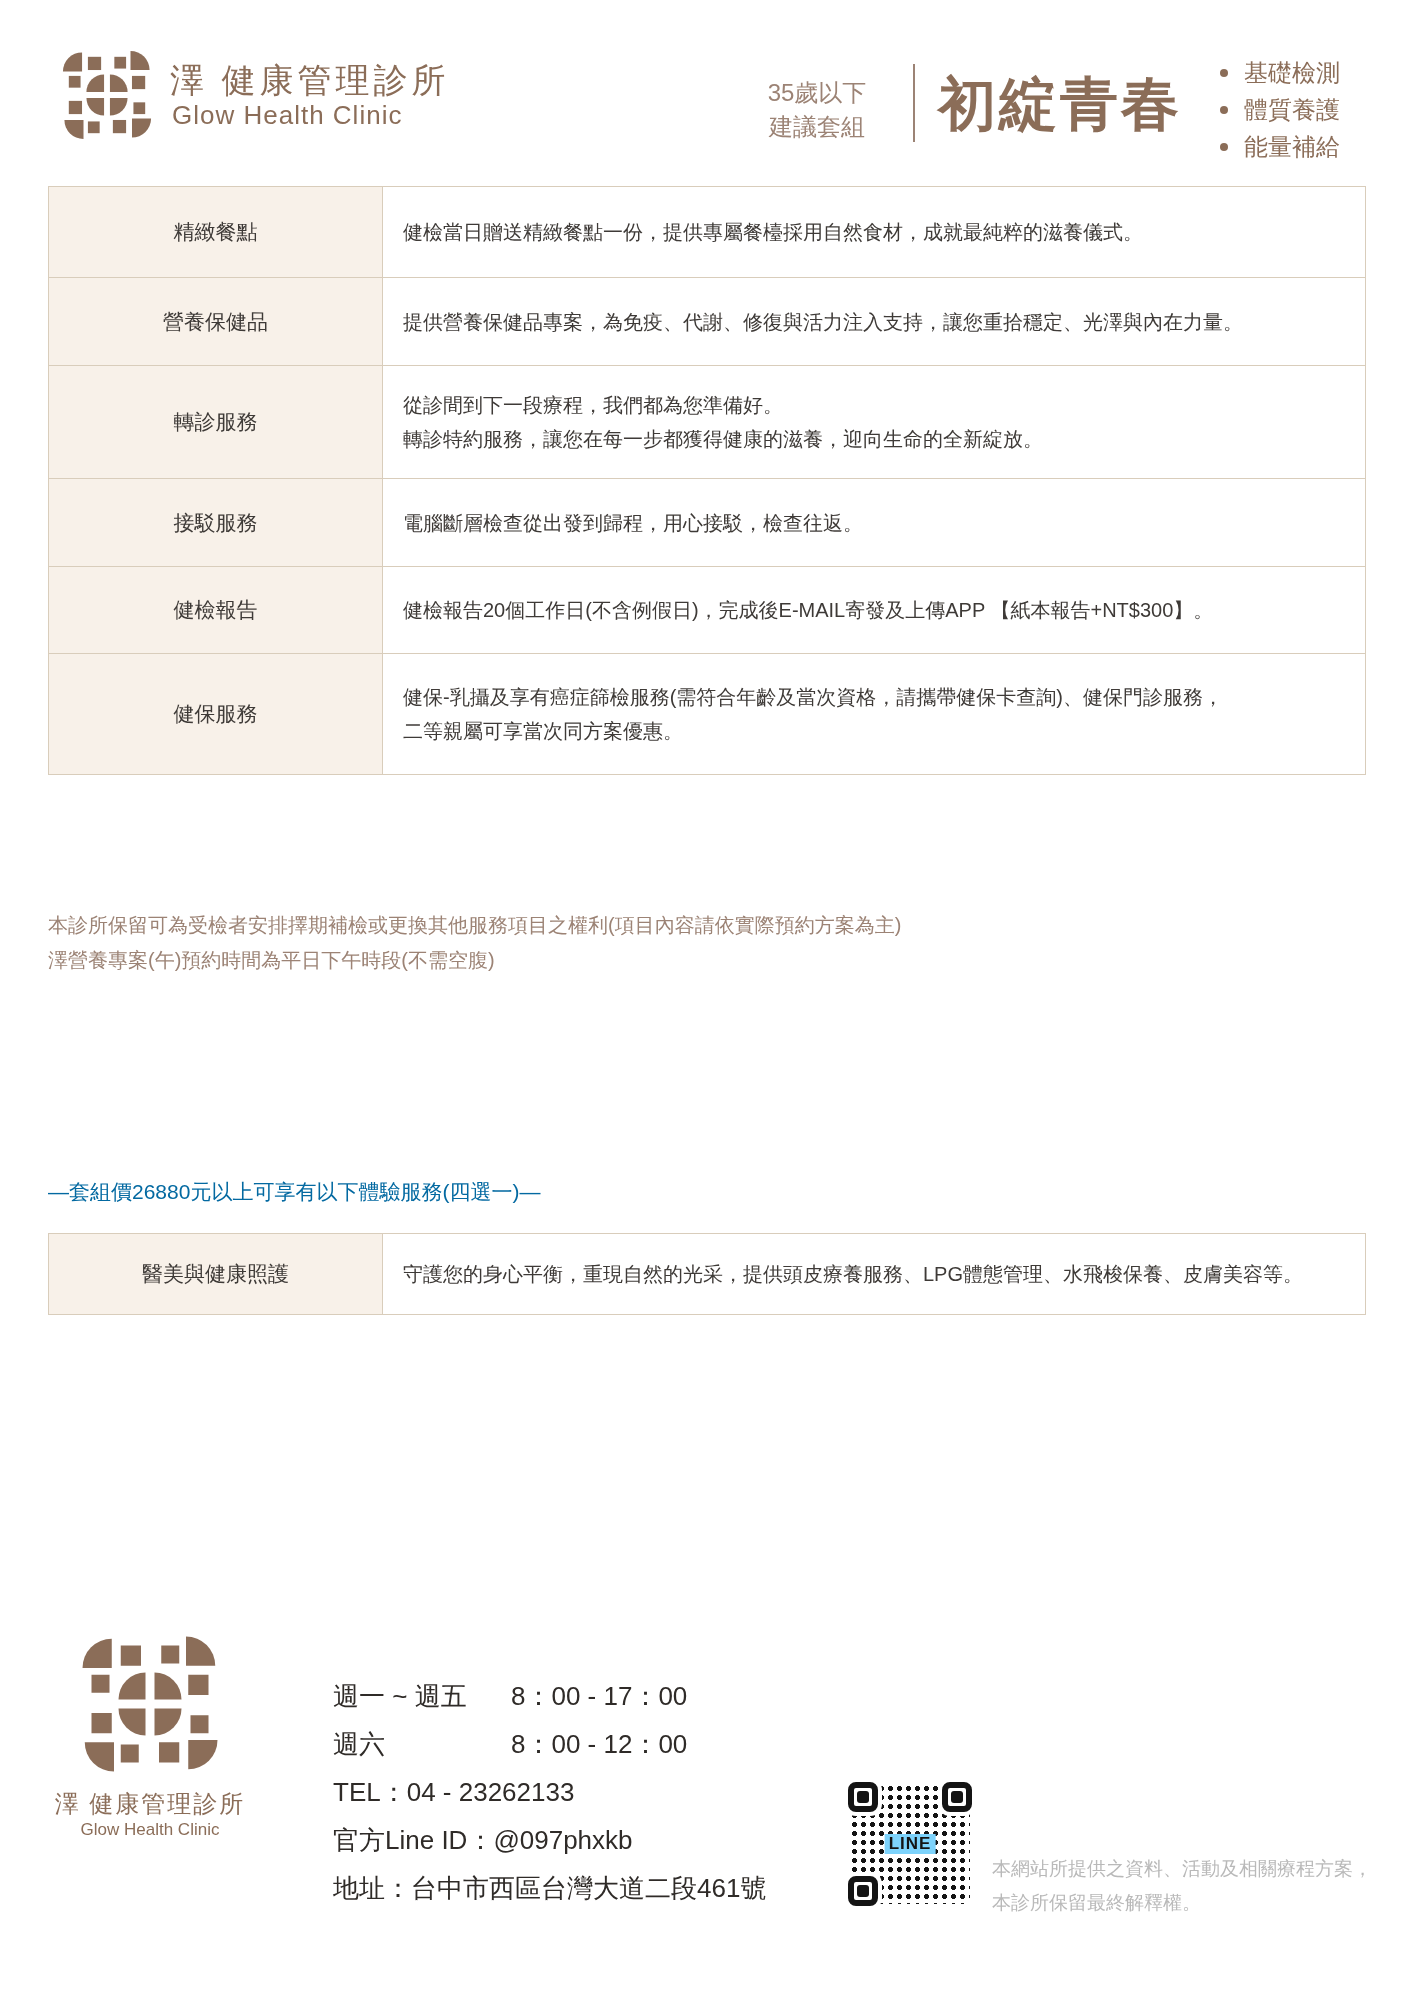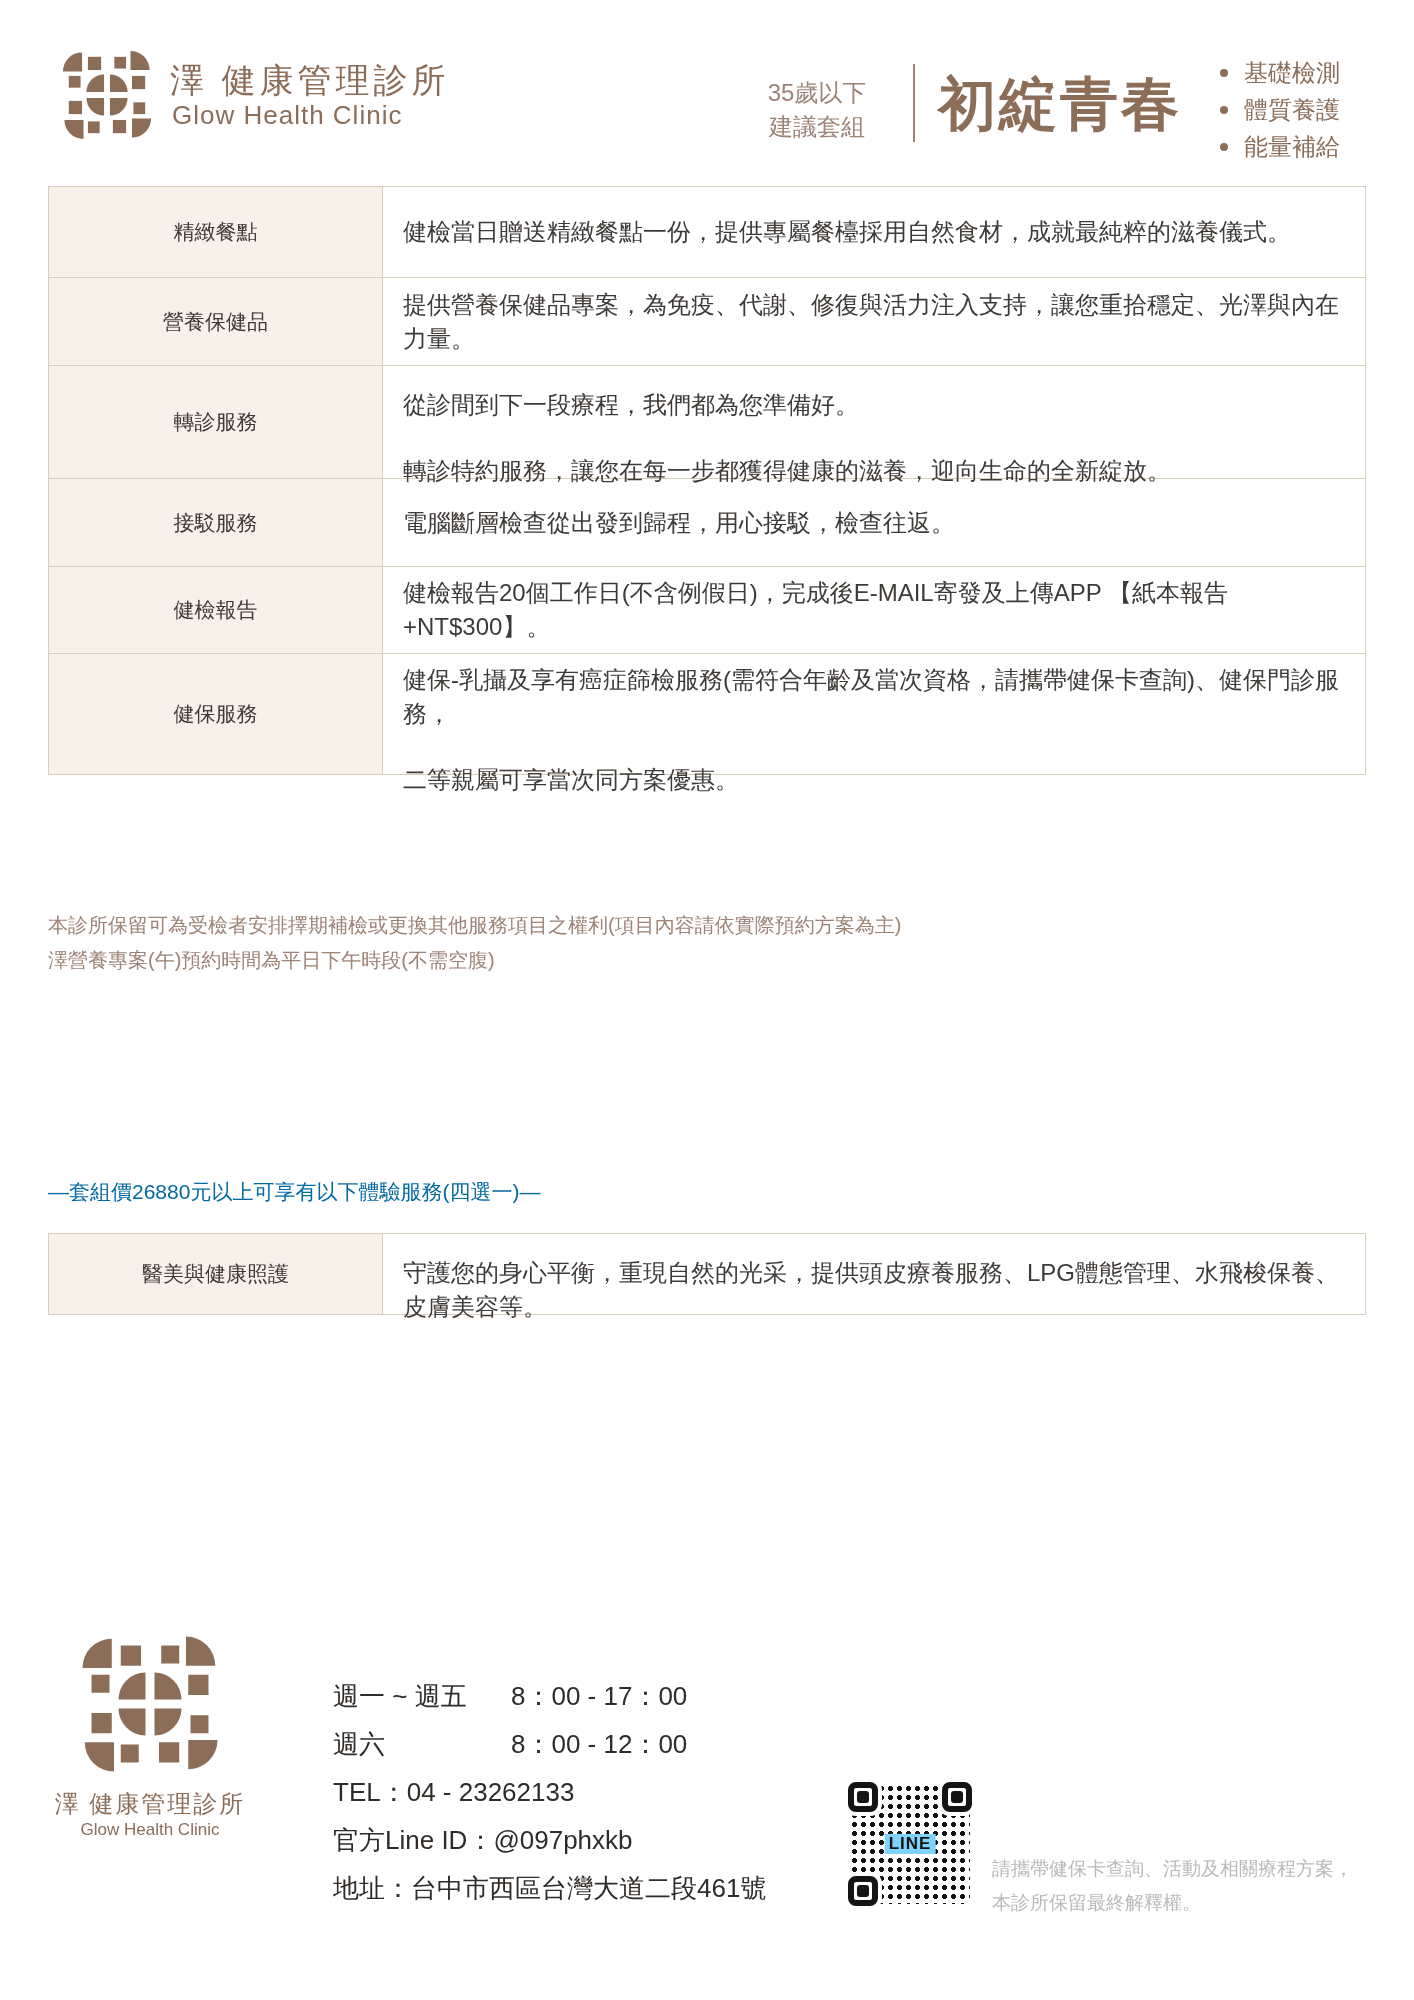--- a/index.html
+++ b/index.html
@@ -17,21 +17,21 @@
   .features{position:absolute;left:1218px;top:52px;margin:2px;padding:0;list-style:none;}
   .features li{font-size:24px;line-height:37px;color:#8b6d58;display:flex;align-items:center;}
   .features .dot{width:8px;height:8px;border-radius:50%;background:#8b6d58;margin-right:16px;flex:0 0 auto;}
 
   
   .svc-table{position:absolute;left:48px;top:186px;width:1318px;border:1.5px solid #d9cdbb;box-sizing:border-box;background:#fff;}
   .t-row{display:flex;border-bottom:1.5px solid #d9cdbb;box-sizing:border-box;}
   .t-row:last-child{border-bottom:none;}
   .t-label{width:334px;flex:0 0 auto;background:#f8f1e9;border-right:1.5px solid #d9cdbb;display:flex;align-items:center;justify-content:center;font-size:21px;color:#3e3a37;box-sizing:border-box;}
   .t-content{flex:1;display:flex;flex-direction:column;justify-content:center;padding:6px 20px;box-sizing:border-box;}
-  .t-line{font-size:24px;line-height:34px;color:#3e3a37;margin-top:32px;}
+  .t-line{font-size:20px;line-height:34px;color:#3e3a37;}
 
   .notes{position:absolute;left:48px;top:908px;font-size:20px;line-height:35px;color:#9c8375;}
 
   .exp-heading{position:absolute;left:48px;top:1178px;font-size:21px;color:#0369a1;}
   .exp-table{position:absolute;left:48px;top:1233px;width:1318px;border:1.5px solid #d9cdbb;box-sizing:border-box;background:#fff;}
 
   
   .logo-footer{left:78px;top:1632px;width:144px;height:144px;}
   .f-brand-zh{position:absolute;left:0px;top:1788px;width:300px;text-align:center;font-size:24px;letter-spacing:2px;color:#8b6d58;font-weight:500;}
   .f-brand-en{position:absolute;left:0px;top:1820px;width:300px;text-align:center;font-size:17px;color:#8b6d58;}
@@ -183,18 +183,18 @@
 
   <div class="qr">
     <div class="qr-dots"></div>
     <div class="qr-finder qr-tl"></div>
     <div class="qr-finder qr-tr"></div>
     <div class="qr-finder qr-bl"></div>
     <div class="qr-label">LINE</div>
   </div>
 
   <div class="disclaimer">
-    <div>請攜帶健保卡查詢、活動及相關療程方案，</div>
+    <div>本網站所提供之資料、活動及相關療程方案，</div>
     <div>本診所保留最終解釋權。</div>
   </div>
 
 
 </div>
 
 </body></html>

